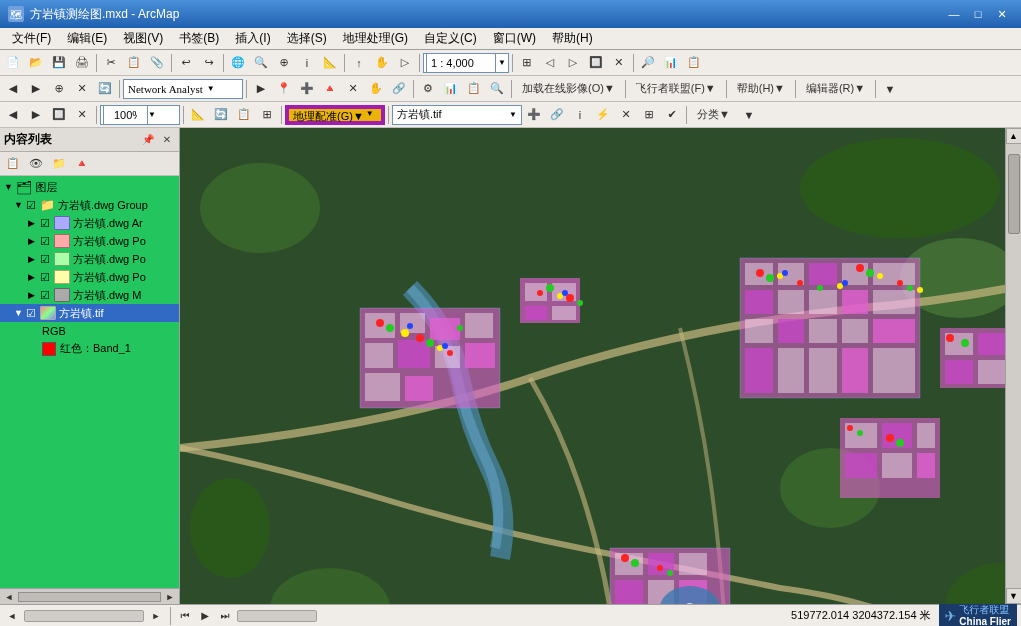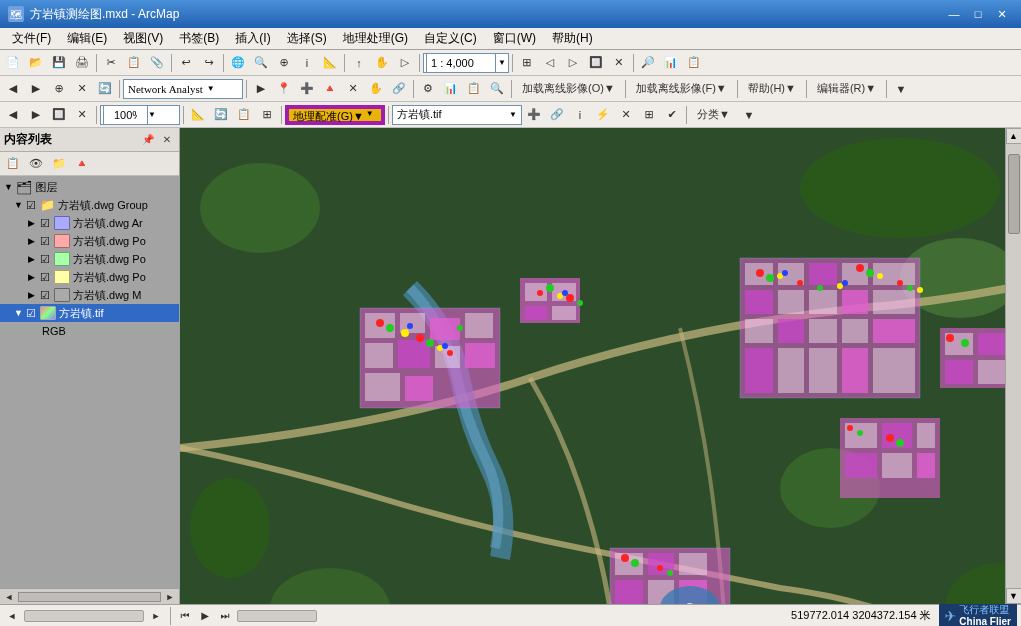--- a/index.html
+++ b/index.html
@@ -93,21 +93,21 @@
 
     
     .main-area {
       display: flex;
       height: calc(626px - 28px - 22px - 26px - 26px - 26px - 22px);
     }
 
     
     .toc-panel {
       width: 180px;
-      background: #a3a3a3;
+      background: #22c55e;
       border-right: 1px solid #a0a0a0;
       display: flex;
       flex-direction: column;
       overflow: hidden;
     }
     .toc-header {
       background: #e0ddd8;
       border-bottom: 1px solid #b0ada8;
       height: 24px;
       display: flex;
@@ -366,23 +366,23 @@
   <button class="toolbar-btn">🔺</button>
   <button class="toolbar-btn">✕</button>
   <button class="toolbar-btn">✋</button>
   <button class="toolbar-btn">🔗</button>
   <div class="toolbar-sep"></div>
   <button class="toolbar-btn">⚙</button>
   <button class="toolbar-btn">📊</button>
   <button class="toolbar-btn">📋</button>
   <button class="toolbar-btn">🔍</button>
   <div class="toolbar-sep"></div>
-  <button class="toolbar-btn-text">加载离线影像(O)▼</button>
-  <div class="toolbar-sep"></div>
-  <button class="toolbar-btn-text">加载离线影像(F)▼</button>
+  <button class="toolbar-btn-text">加载在线影像(O)▼</button>
+  <div class="toolbar-sep"></div>
+  <button class="toolbar-btn-text">飞行者联盟(F)▼</button>
   <div class="toolbar-sep"></div>
   <button class="toolbar-btn-text">帮助(H)▼</button>
   <div class="toolbar-sep"></div>
   <button class="toolbar-btn-text">编辑器(R)▼</button>
   <div class="toolbar-sep"></div>
   <button class="toolbar-btn">▼</button>
 </div>
 
 <div class="toolbar-row3">
   <button class="toolbar-btn">◀</button>
@@ -485,20 +485,24 @@
 
       <div class="toc-item selected" style="padding-left: 14px;">
         <span class="toc-expand">▼</span>
         <span class="toc-check">☑</span>
         <div class="toc-icon" style="background:linear-gradient(135deg,#ff8888,#88ff88,#8888ff);border:1px solid #aaa;"></div>
         <span class="toc-text">方岩镇.tif</span>
       </div>
 
       <div class="toc-item" style="padding-left: 42px;">
         <span class="toc-text">RGB</span>
+      </div>
+      <div class="legend-item" style="padding-left: 42px;">
+        <div class="legend-swatch" style="background:#ff0000;"></div>
+        <span class="toc-text">红色：Band_1</span>
       </div>
     </div>
 
     <div class="toc-bottom-scroll">
       <button class="toolbar-btn" style="width:14px;height:14px;font-size:9px;">◄</button>
       <div style="flex:1;height:10px;background:#c0bdb8;border:1px solid #909090;"></div>
       <button class="toolbar-btn" style="width:14px;height:14px;font-size:9px;">►</button>
     </div>
   </div>
 

